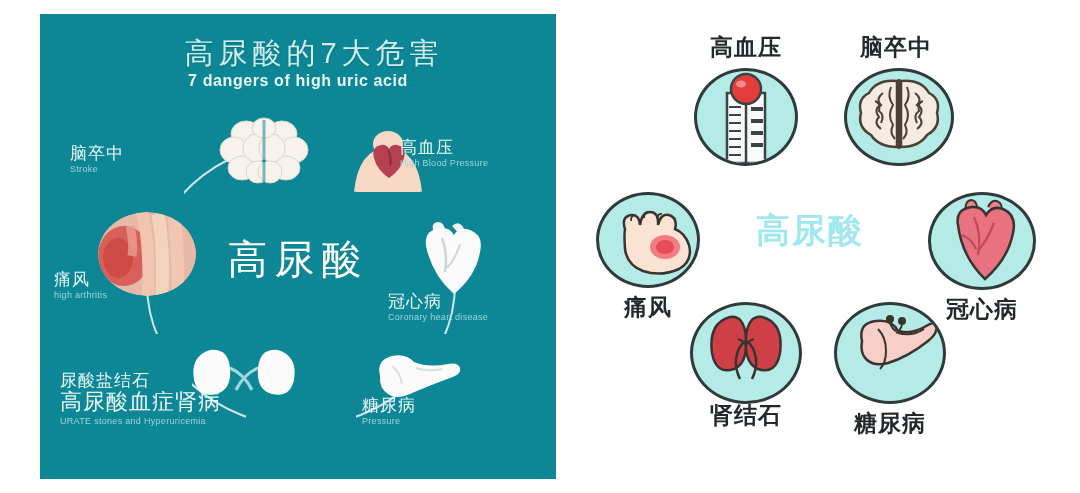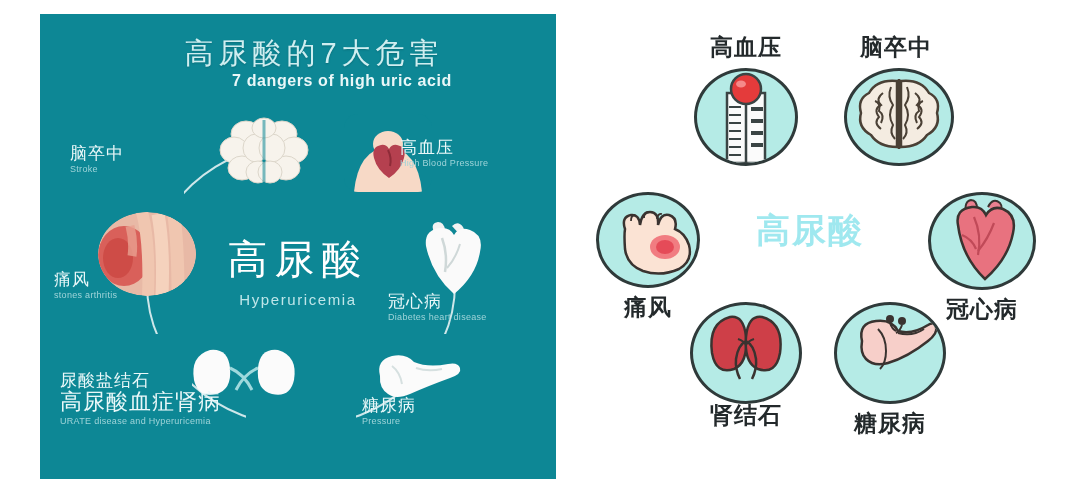--- a/index.html
+++ b/index.html
@@ -15,21 +15,21 @@
     position:absolute;left:40px;top:14px;width:516px;height:465px;
     background:#0d8795;overflow:hidden;
   }
   .poster-title{
     position:absolute;left:16px;top:20px;width:516px;text-align:center;
     color:#cfeef0;font-size:29px;letter-spacing:5px;font-weight:400;
     text-shadow:0 1px 2px rgba(0,0,0,.18);
   }
   .poster-sub{
     position:absolute;left:0;top:58px;width:516px;text-align:center;
-    color:#e9f7f8;font-size:16px;font-weight:bold;letter-spacing:.6px;margin-left:44px;
+    color:#e9f7f8;font-size:16px;font-weight:bold;letter-spacing:.6px;
   }
   #ring-ellipse{
     position:absolute;left:106px;top:128px;width:310px;height:285px;
     border:2px solid rgba(255,255,255,.80);border-radius:50%;
     box-sizing:border-box;
   }
   
   .ring-gap{position:absolute;background:#0d8795;}
   .center-cn{
     position:absolute;left:0;top:218px;width:516px;text-align:center;
@@ -160,51 +160,50 @@
           <path d="M44 0 q8 30 6 84" stroke="#f0c6b0" stroke-width="12" fill="none"></path>
           <path d="M60 2 q6 32 4 82" stroke="#f5d2bd" stroke-width="13" fill="none"></path>
           <path d="M76 4 q4 30 4 80" stroke="#f0c6b0" stroke-width="13" fill="none"></path>
           <path d="M92 6 q2 28 2 78" stroke="#e8b9a6" stroke-width="12" fill="none"></path>
           <path d="M32 14 q4 16 2 30" stroke="#e8a090" stroke-width="9" fill="none" opacity=".8"></path>
         </g>
       </svg>
     </div>
 
     <div class="center-cn">高尿酸</div>
-    <div class="center-en">Hyperuricemia</div>
 
     <div class="l-label" style="left:30px;top:130px;">
       <span class="cn">脑卒中</span>
       <span class="en">Stroke</span>
     </div>
 
     <div class="l-label" style="left:360px;top:124px;">
       <span class="cn">高血压</span>
       <span class="en">High Blood Pressure</span>
     </div>
 
     <div class="l-label" style="left:348px;top:278px;">
       <span class="cn">冠心病</span>
-      <span class="en">Diabetes heart disease</span>
+      <span class="en">Coronary heart disease</span>
     </div>
 
     <div class="l-label" style="left:322px;top:382px;">
       <span class="cn">糖尿病</span>
       <span class="en">Pressure</span>
     </div>
 
     <div class="l-label" style="left:20px;top:357px;">
       <span class="cn">尿酸盐结石</span>
       <span class="cn2">高尿酸血症肾病</span>
-      <span class="en">URATE disease and Hyperuricemia</span>
+      <span class="en">URATE stones and Hyperuricemia</span>
     </div>
 
     <div class="l-label" style="left:14px;top:256px;">
       <span class="cn">痛风</span>
-      <span class="en">stones arthritis</span>
+      <span class="en">high arthritis</span>
     </div>
   </div>
 
   <div id="right-panel">
 
     <div id="right-center-cn" style="left:196px;top:208px;">高尿酸</div>
     <div id="right-center-sub" style="left:206px;top:252px;"></div>
 
     <div class="node" style="left:128px;top:32px;">
       <div class="r-label" style="left:0;top:0;width:116px;">高血压</div>

